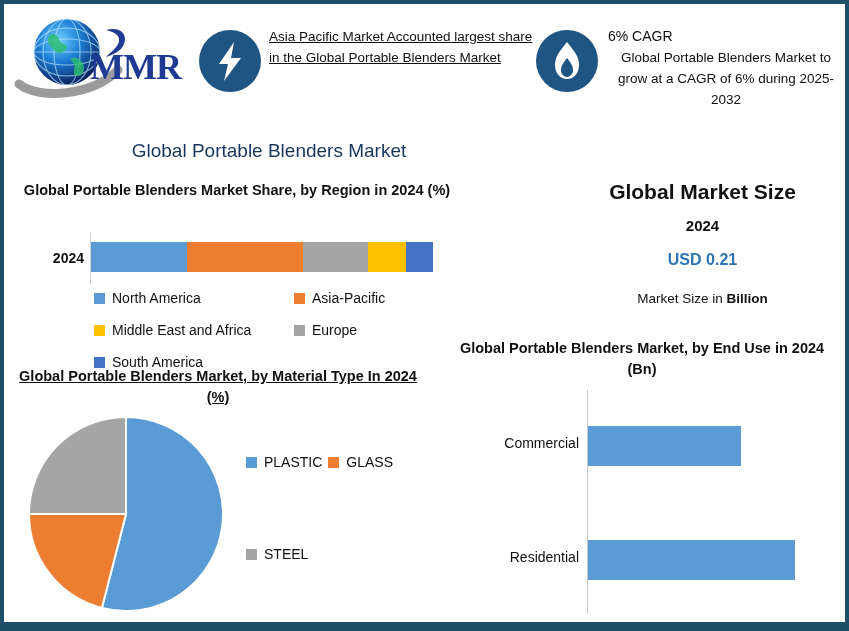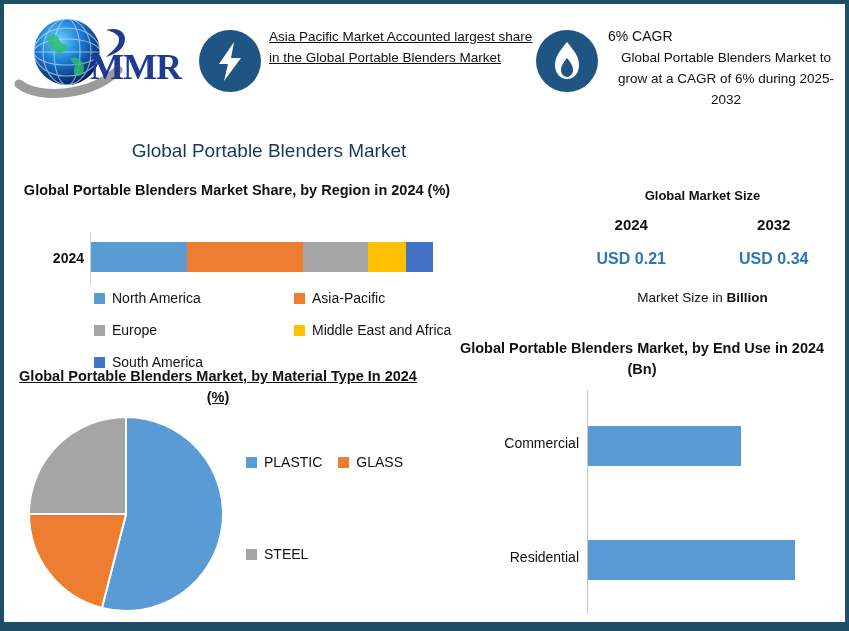--- a/index.html
+++ b/index.html
@@ -104,22 +104,22 @@
   }
   .lg-item { display: flex; align-items: center; font-size: 14px; color: #111; }
   .lg-swatch { width: 11px; height: 11px; margin-right: 7px; flex: none; }
 
   
   #msize {
     position: absolute; left: 556px; top: 170px;
     width: 285px; height: 145px;
   }
   #msize-title {
-    text-align: center; font-size: 13px; font-weight: bold;
-    color: #111; margin-top: 14px;
+    text-align: center; font-size: 21px; font-weight: bold;
+    color: #111; margin-top: 6px;
   }
   .ms-row { display: flex; margin-top: 13px; }
   .ms-col { flex: 1; text-align: center; }
   .ms-year { font-size: 15px; font-weight: bold; color: #111; }
   .ms-val  { font-size: 16px; font-weight: bold; color: #2E75B6; margin-top: 17px; }
   #msize-foot {
     text-align: center; font-size: 13.5px; color: #111; margin-top: 22px;
   }
   #msize-foot b { font-weight: bold; }
 
@@ -133,21 +133,21 @@
     position: absolute; left: 8px; top: 48px;
     width: 200px; height: 200px;
   }
   #pie-legend {
     position: absolute; left: 228px; top: 88px;
     width: 190px;
   }
   #pie-legend .row1 { display: flex; }
   #pie-legend .row2 { margin-top: 76px; }
   #pie-legend .lg-item { font-size: 14px; }
-  #pie-legend .row1 .lg-item:first-child { margin-right: 16px; }
+  #pie-legend .row1 .lg-item:first-child { margin-right: 6px; }
 
   
   #enduse-panel {
     position: absolute; left: 444px; top: 334px;
     width: 395px; height: 290px;
   }
   #enduse-panel .chart-title { width: 380px; margin-left: 4px; }
   #enduse-plot {
     position: absolute; left: 0; top: 52px;
     width: 395px; height: 228px;
@@ -237,44 +237,40 @@
     <div id="region-legend">
         <div class="lg-item">
           <span class="lg-swatch" style="background: rgb(91, 155, 213);"></span>
           <span>North America</span>
         </div>
         <div class="lg-item">
           <span class="lg-swatch" style="background: rgb(237, 125, 49);"></span>
           <span>Asia-Pacific</span>
         </div>
         <div class="lg-item">
+          <span class="lg-swatch" style="background: rgb(255, 192, 0);"></span>
+          <span>Middle East and Africa</span>
+        </div>
+        <div class="lg-item">
           <span class="lg-swatch" style="background: rgb(165, 165, 165);"></span>
           <span>Europe</span>
-        </div>
-        <div class="lg-item">
-          <span class="lg-swatch" style="background: rgb(255, 192, 0);"></span>
-          <span>Middle East and Africa</span>
         </div>
         <div class="lg-item">
           <span class="lg-swatch" style="background: rgb(68, 114, 196);"></span>
           <span>South America</span>
         </div>
       </div>
   </div>
 
   <div id="msize">
     <div id="msize-title">Global Market Size</div>
     <div class="ms-row">
       <div class="ms-col">
         <div class="ms-year">2024</div>
         <div class="ms-val">USD 0.21</div>
-      </div>
-      <div class="ms-col">
-        <div class="ms-year">2032</div>
-        <div class="ms-val">USD 0.34</div>
       </div>
     </div>
     <div id="msize-foot">
       <span>Market Size in </span><b>Billion</b>
     </div>
   </div>
 
   <div id="pie-panel">
     <div class="chart-title">Global Portable Blenders Market, by Material Type In 2024 (%)</div>
     <div id="pie-wrap">

